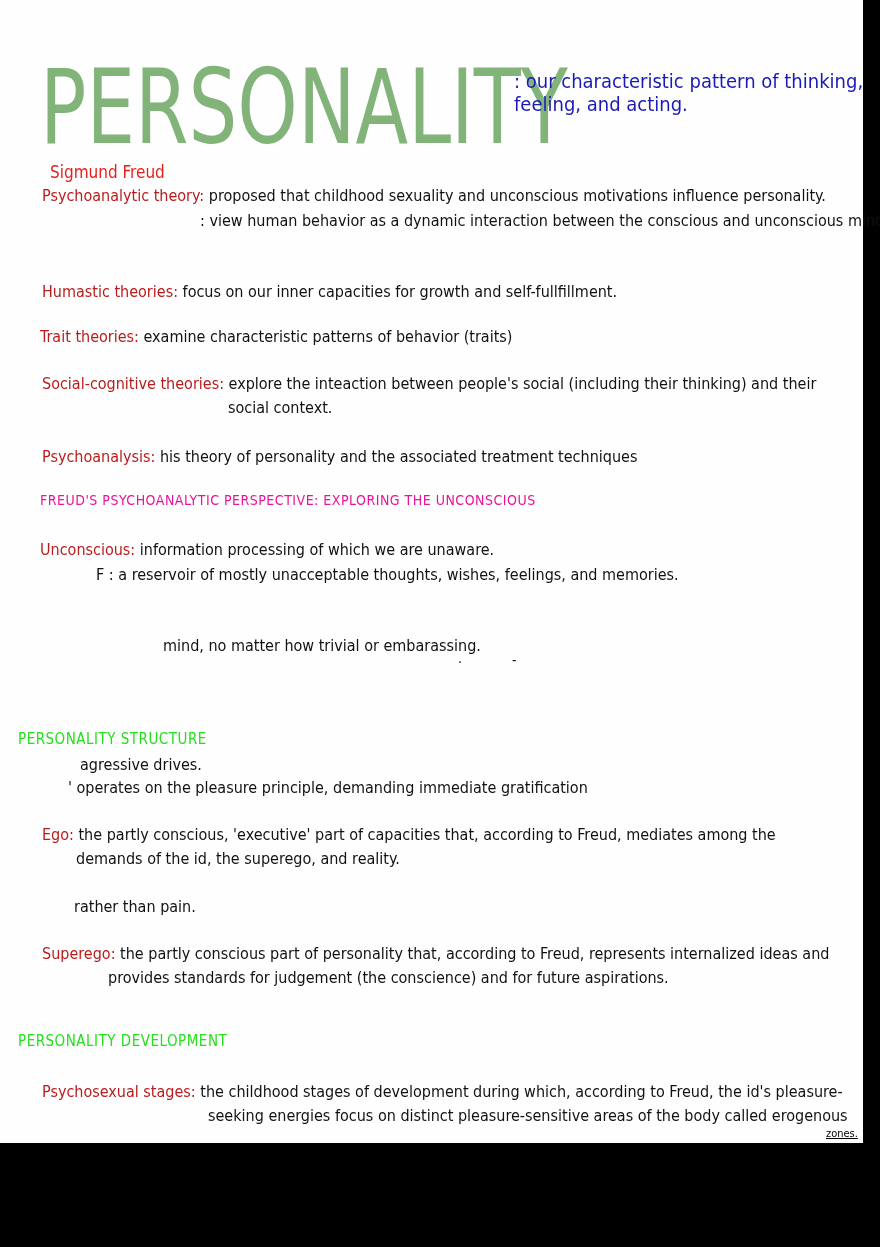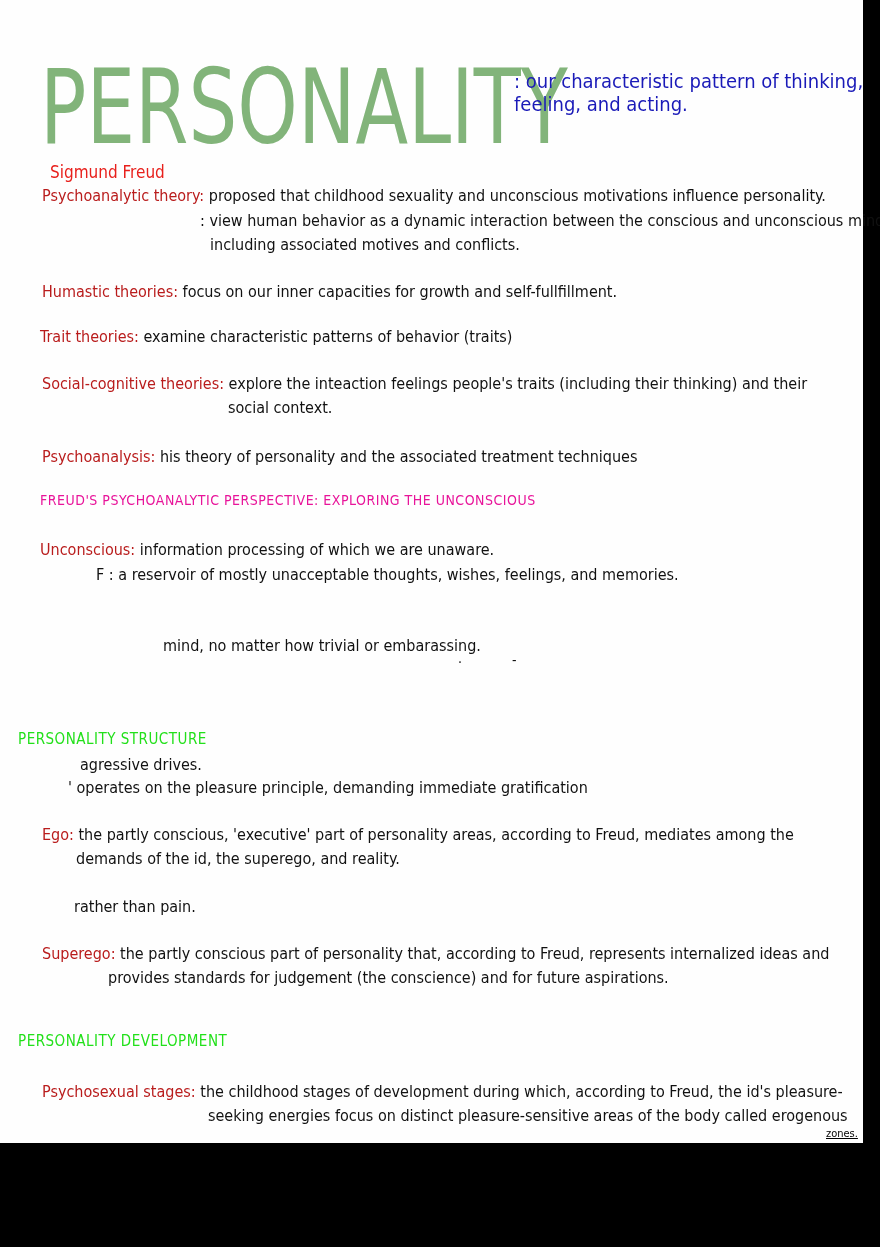--- a/index.html
+++ b/index.html
@@ -34,35 +34,34 @@
   <div class="abs title">PERSONALITY</div>
   <div class="abs title-def">: our characteristic pattern of thinking, feeling, and acting.</div>
 
   <div class="abs author">Sigmund Freud</div>
 
   <div class="row" style="left:42px; top:184px;">
     <span class="term">Psychoanalytic theory:</span>
     <span class="def">proposed that childhood sexuality and unconscious motivations influence personality.</span>
   </div>
   <div class="cont" style="left:200px; top:209px;">: view human behavior as a dynamic interaction between the conscious and unconscious mind,</div>
-  <div class="cont" style="left:210px; top:233px;">including associated motives and conflicts.</div>
 
   <div class="row" style="left:42px; top:280px;">
     <span class="term">Humastic theories:</span>
     <span class="def">focus on our inner capacities for growth and self-fullfillment.</span>
   </div>
 
   <div class="row" style="left:40px; top:325px;">
     <span class="term">Trait theories:</span>
     <span class="def">examine characteristic patterns of behavior (traits)</span>
   </div>
 
   <div class="row" style="left:42px; top:372px;">
     <span class="term">Social-cognitive theories:</span>
-    <span class="def">explore the inteaction feelings people's traits (including their thinking) and their</span>
+    <span class="def">explore the inteaction between people's social (including their thinking) and their</span>
   </div>
   <div class="cont" style="left:228px; top:396px;">social context.</div>
 
   <div class="row" style="left:42px; top:445px;">
     <span class="term">Psychoanalysis:</span>
     <span class="def">his theory of personality and the associated treatment techniques</span>
   </div>
 
   <div class="abs magenta" style="left:40px; top:492px;">FREUD'S PSYCHOANALYTIC PERSPECTIVE: EXPLORING THE UNCONSCIOUS</div>
 
@@ -76,21 +75,21 @@
   <div class="abs note-mark" style="left:458px; top:654px;">·</div>
   <div class="abs note-mark" style="left:512px; top:652px;">-</div>
 
   <div class="abs green" style="left:18px; top:706px;margin-top:24px;">PERSONALITY STRUCTURE</div>
 
   <div class="cont" style="left:80px; top:753px;">agressive drives.</div>
   <div class="cont" style="left:68px; top:776px;">' operates on the pleasure principle, demanding immediate gratification</div>
 
   <div class="row" style="left:42px; top:823px;">
     <span class="term">Ego:</span>
-    <span class="def">the partly conscious, 'executive' part of personality areas, according to Freud, mediates among the</span>
+    <span class="def">the partly conscious, 'executive' part of capacities that, according to Freud, mediates among the</span>
   </div>
   <div class="cont" style="left:76px; top:847px;">demands of the id, the superego, and reality.</div>
   <div class="cont" style="left:74px; top:895px;">rather than pain.</div>
 
   <div class="row" style="left:42px; top:942px;">
     <span class="term">Superego:</span>
     <span class="def">the partly conscious part of personality that, according to Freud, represents internalized ideas and</span>
   </div>
   <div class="cont" style="left:108px; top:966px;">provides standards for judgement (the conscience) and for future aspirations.</div>
 

